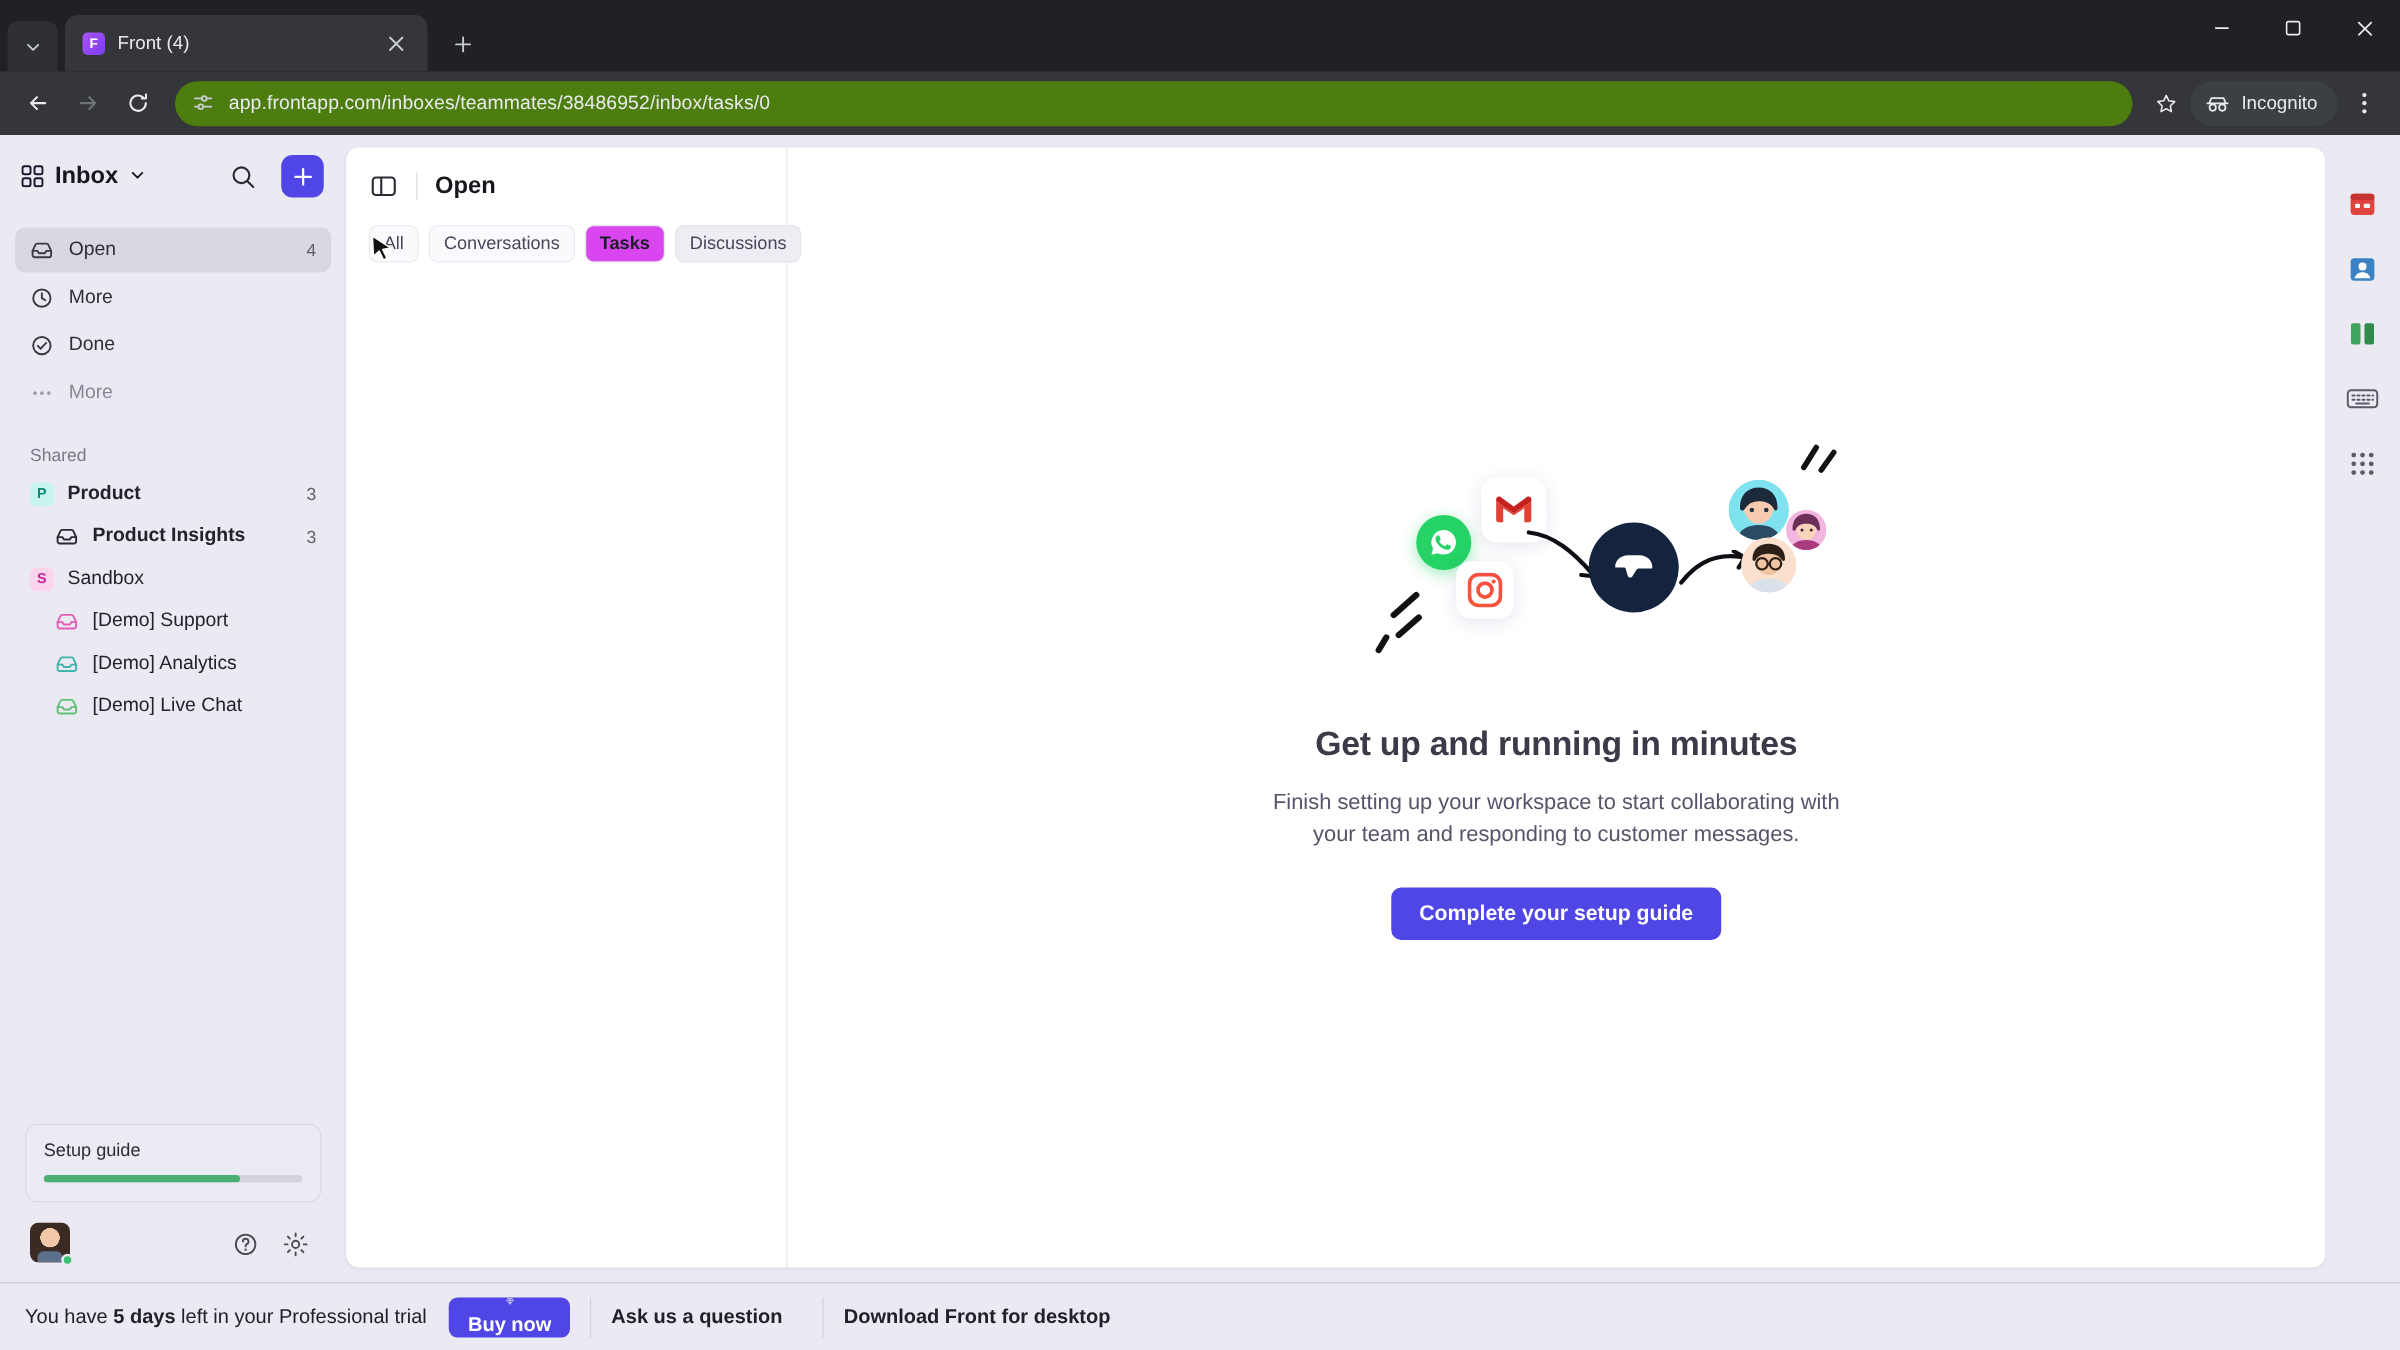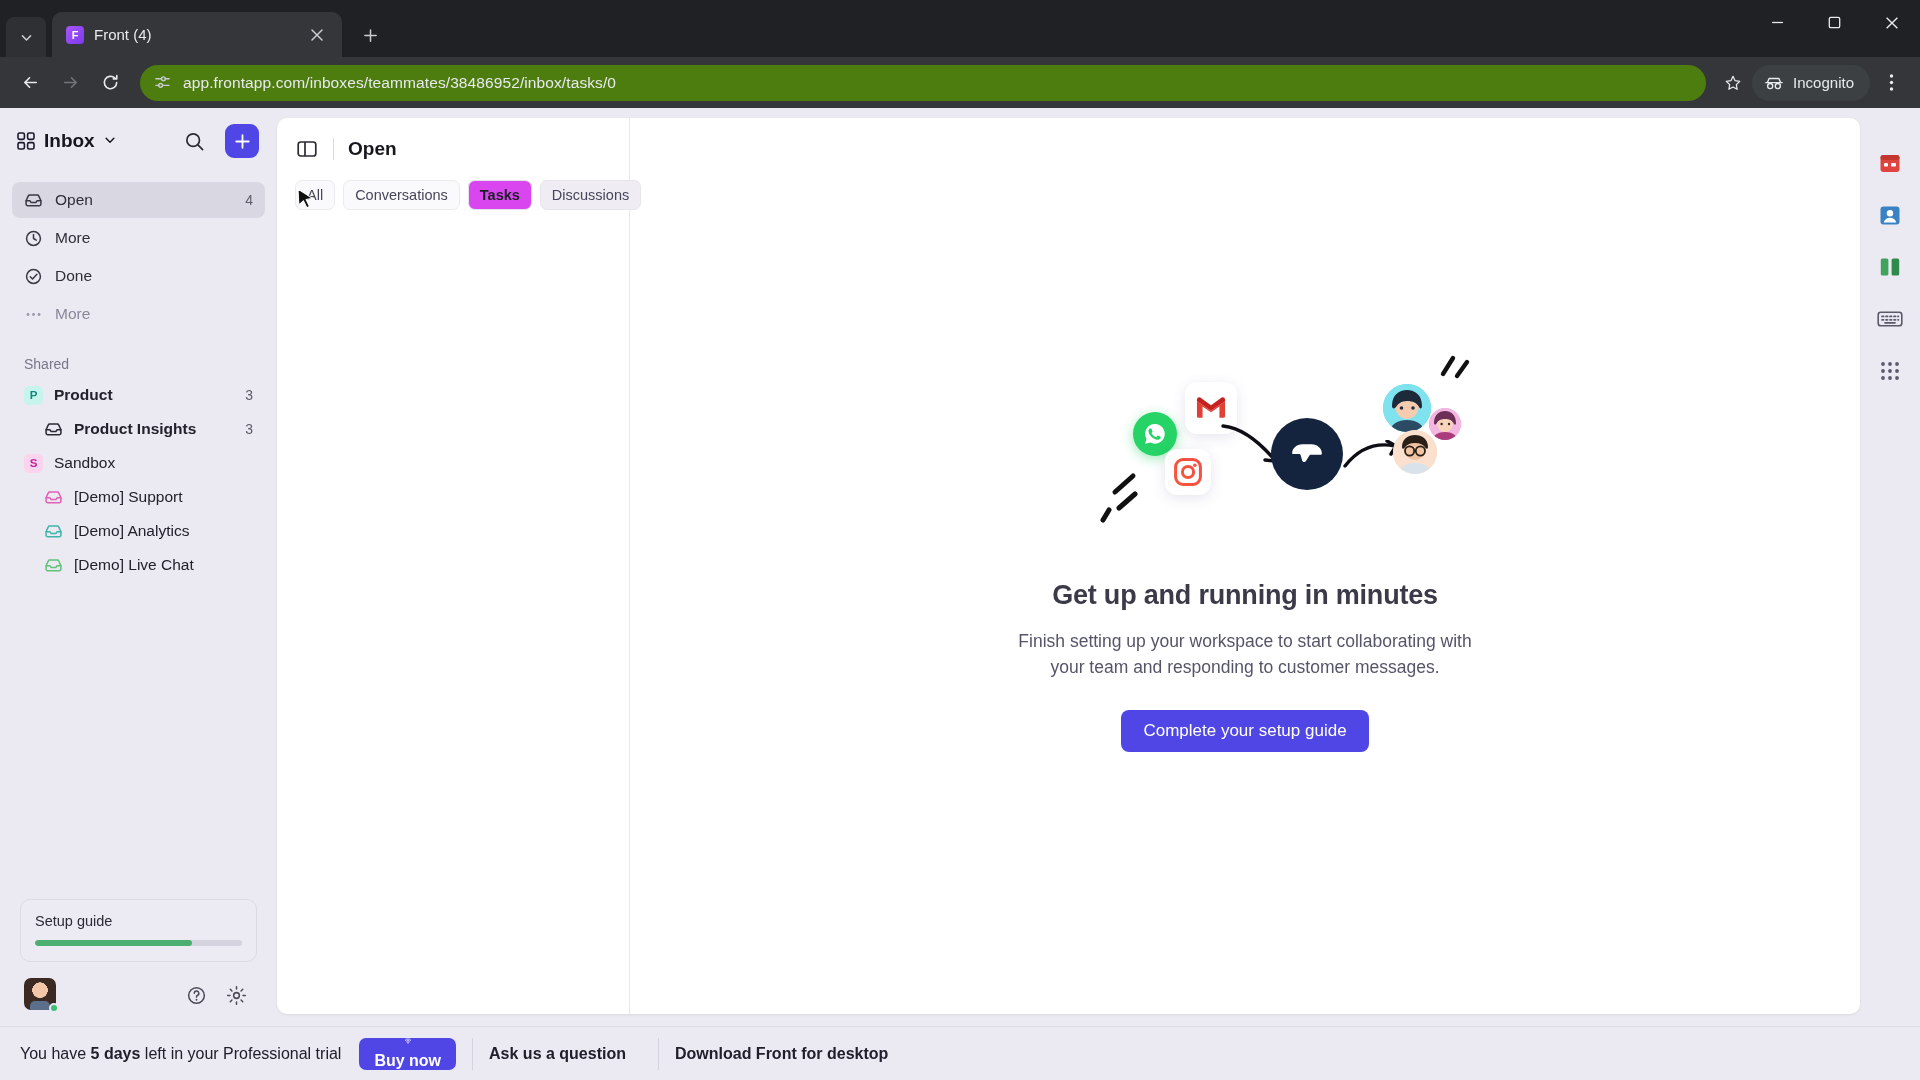--- a/index.html
+++ b/index.html
@@ -176,21 +176,21 @@
   .ib-people { position:absolute; left:342px; top:18px; width:120px; height:130px; }
   .pface { position:absolute; border-radius:50%; overflow:hidden; }
   .p1 { width:48px; height:48px; left:16px; top:12px; background:#60d3e0; }
   .p2 { width:32px; height:32px; left:62px; top:36px; background:#e9a8d8; }
   .p3 { width:44px; height:44px; left:26px; top:58px; background:#f7d9c4; }
 
   .es-title { font-size:27px; font-weight:700; color:#3a3a48; margin-bottom:17px; letter-spacing:-.2px; }
   .es-body { font-size:17.5px; line-height:1.5; color:#55556a; max-width:480px; margin: 0 auto 30px auto; }
   .es-cta {
     display:inline-flex; align-items:center; justify-content:center; height:42px; padding: 4px 22px;
-    background:#4f46e5; color:#fff; border-radius:8px; font-size:17px; font-weight:400;
+    background:#4f46e5; color:#fff; border-radius:8px; font-size:17px; font-weight:700;
   }
 
   
   .rail { width:60px; flex:none; display:flex; flex-direction:column; align-items:center; padding-top:30px; gap:22px; }
   .rail-btn { width:34px; height:30px; display:flex; align-items:center; justify-content:center; }
 
   
   .banner {
     height:54px; background:#ebe9f1; display:flex; align-items:center; gap:0; padding: 0 0 0 20px;
     border-top:1px solid #dedce6;

